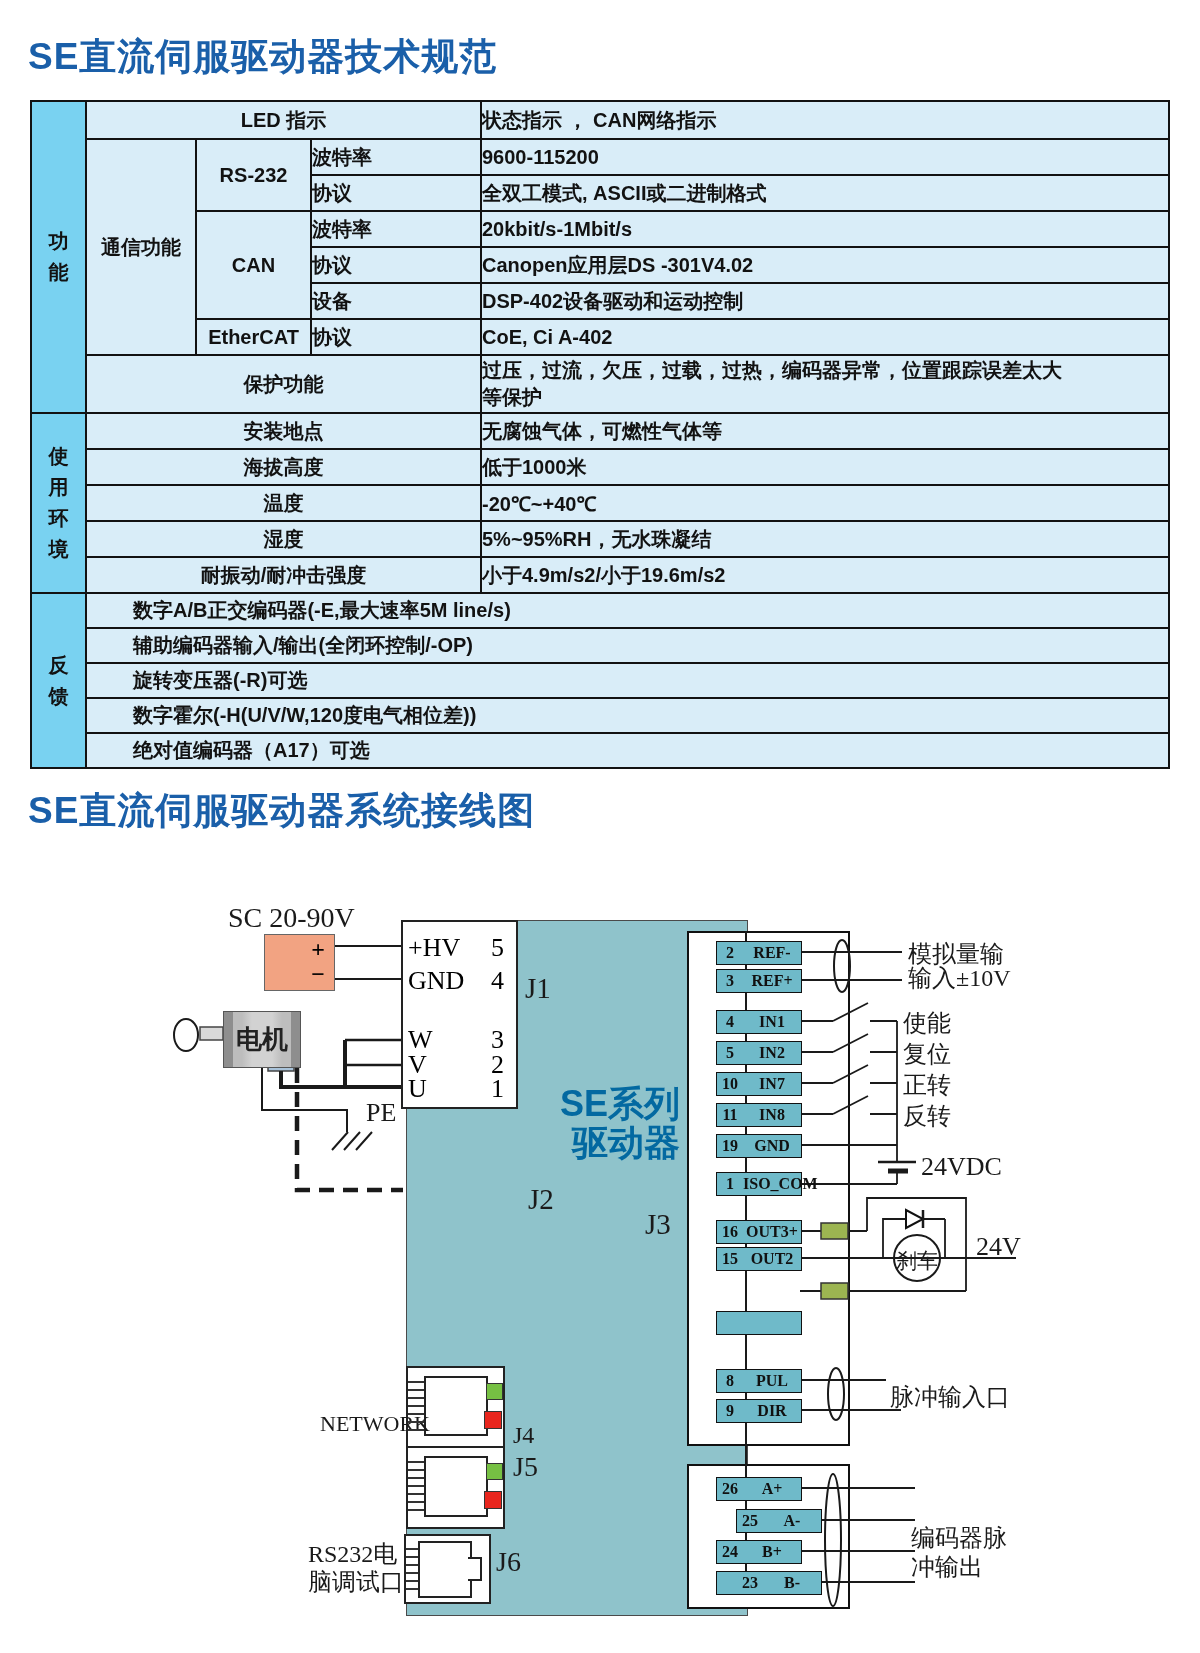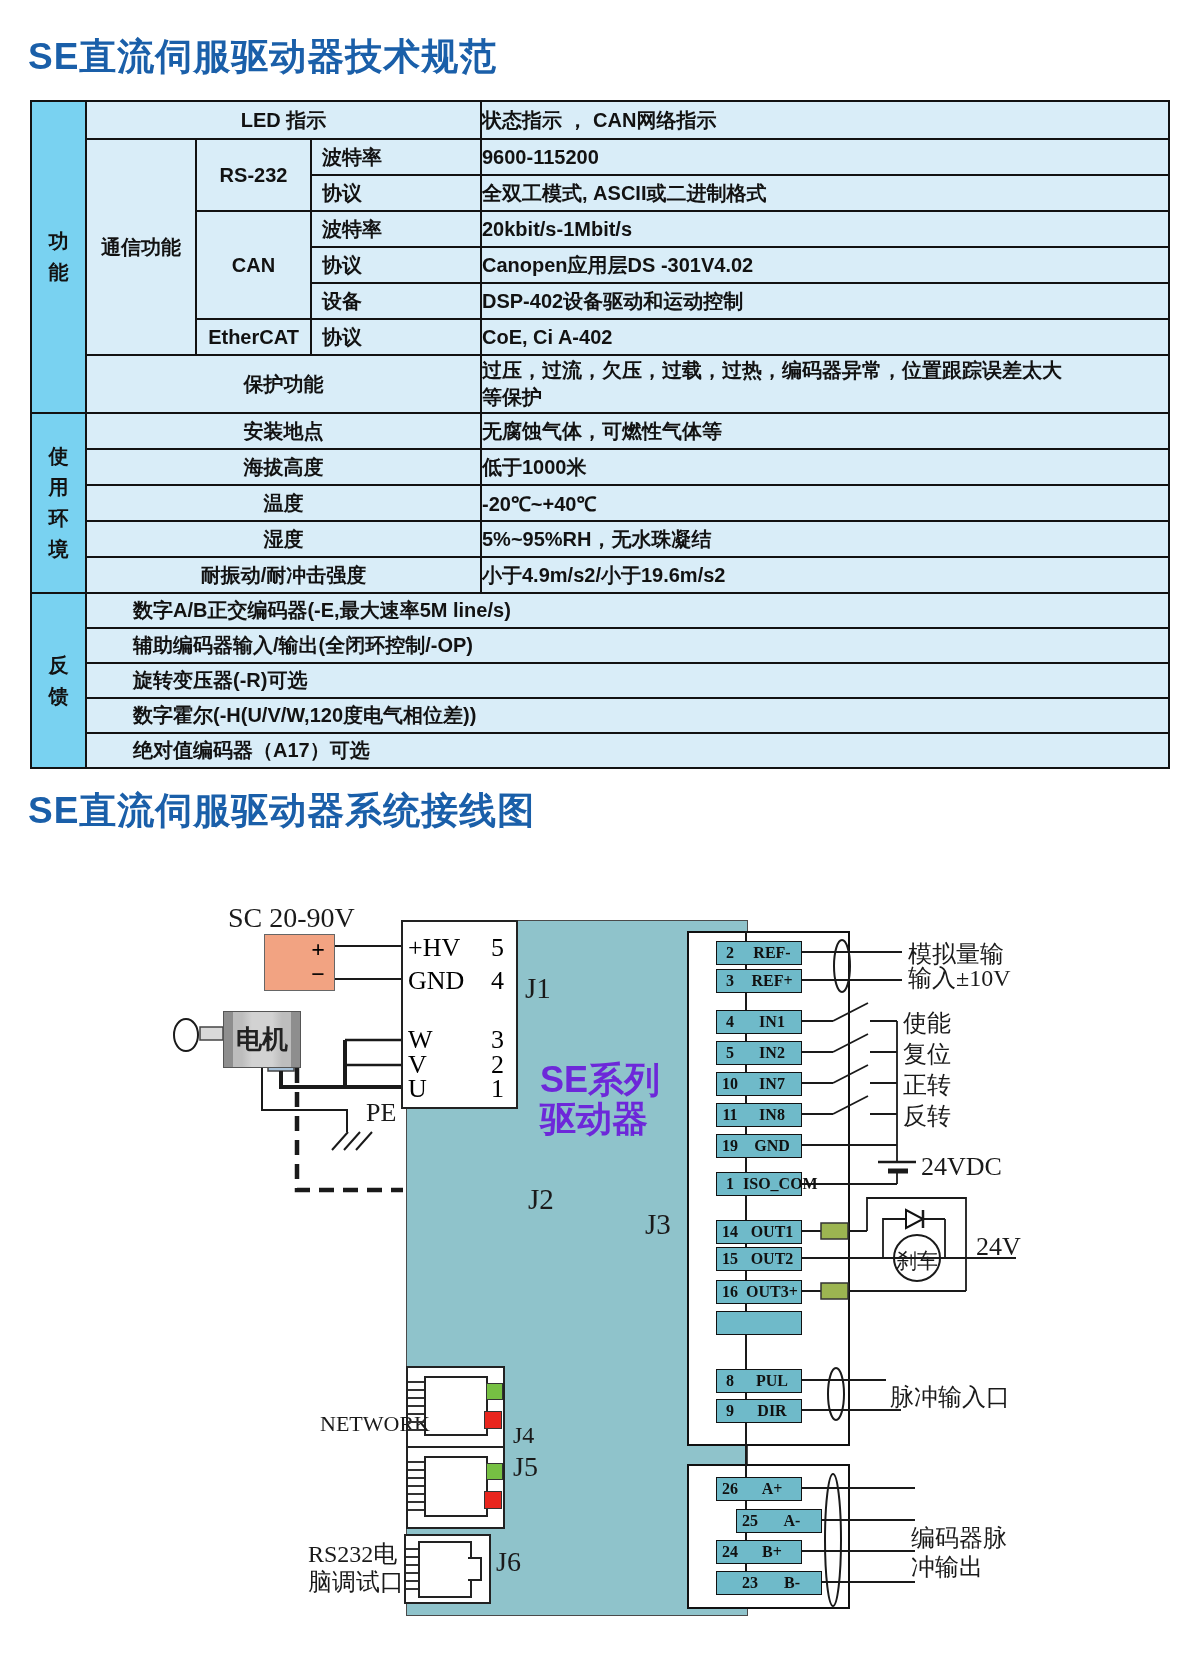--- a/index.html
+++ b/index.html
@@ -6,21 +6,21 @@
   #page{position:relative;width:1200px;height:1653px;background:#fff;overflow:hidden;
         font-family:"Liberation Sans",sans-serif;}
   .title{position:absolute;left:28px;font:800 37px "Liberation Sans",sans-serif;color:#1a5fa9;letter-spacing:1px;}
   
   #spec-wrap{position:absolute;left:30px;top:100px;z-index:5;}
   table{border-collapse:collapse;table-layout:fixed;}
   td{border:2px solid #121212;background:#d9edf8;font:700 20px "Liberation Sans",sans-serif;
      color:#121212;padding:0;overflow:hidden;}
   td.grp{background:#79d2f1;text-align:center;line-height:1.55;padding:0 15px;word-break:break-all;}
   td.lbl{text-align:center;}
-  td.key{text-align:left;padding-left:10px;}
+  td.key{text-align:left;}
   td.val{text-align:left;}
   td.fb{text-align:left;padding-left:46px;}
   tr.h38{height:38px;} tr.h37{height:36px;} tr.h58{height:58px;} tr.h35{height:35px;}
   
   .abs{position:absolute;}
   .dlabel{position:absolute;font-family:"Liberation Serif","DejaVu Serif",serif;color:#1a1a1a;
           white-space:nowrap;z-index:4;}
   #teal-box{position:absolute;left:406px;top:920px;width:340px;height:694px;background:#8fc3cb;
             border:1px solid #4a4a4a;z-index:1;}
   .wstrip{position:absolute;left:687px;width:159px;background:#fff;border:2px solid #111;z-index:2;}
@@ -29,22 +29,22 @@
         z-index:4;display:flex;align-items:center;font:600 16px "Liberation Serif",serif;color:#111;}
   .term .tn{width:26px;text-align:center;flex:none;}
   .term .tm{flex:1;text-align:center;white-space:nowrap;}
   svg#wires{position:absolute;left:0;top:0;z-index:3;pointer-events:none;}
   .led{position:absolute;z-index:5;border:1.5px solid #333;}
   .teeth{position:absolute;z-index:5;background:repeating-linear-gradient(to bottom,#333 0 2px,transparent 2px 8px);}
   #motor-body{position:absolute;left:223px;top:1011px;width:76px;height:55px;z-index:4;
       background:linear-gradient(90deg,#8e8e8e 0 9px,#bdbdbd 9px 18px,#d2d2d2 28px 48px,#bdbdbd 58px 67px,#8e8e8e 67px);
       border:1px solid #555;display:flex;align-items:center;justify-content:center;
       font:700 26px "Liberation Serif",serif;color:#222;}
-  #driver-name{position:absolute;left:540px;top:1060px;width:140px;z-index:4;text-align:left;
-      font:700 36px "Liberation Sans",sans-serif;color:#6d28d9;line-height:39px;}
+  #driver-name{position:absolute;left:540px;top:1084px;width:140px;z-index:4;text-align:right;
+      font:700 36px "Liberation Sans",sans-serif;color:#0369a1;line-height:39px;}
 </style>
 </head>
 <body>
 
 <div id="page">
 
   <div class="title" style="top:32px;">SE直流伺服驱动器技术规范</div>
 
   <div id="spec-wrap">
   <table>
@@ -265,21 +265,21 @@
       <span class="tm">ISO_COM</span>
     </div>
   <div class="term" style="top:1220px;">
       <span class="tn">14</span>
       <span class="tm">OUT1</span>
     </div>
   <div class="term" style="top:1247px;">
       <span class="tn">15</span>
       <span class="tm">OUT2</span>
     </div>
-  <div class="term" style="top:1280px;align-items:center;">
+  <div class="term" style="top:1220px;align-items:center;">
       <span class="tn">16</span>
       <span class="tm">OUT3+</span>
     </div>
   <div class="term" style="top:1311px;"></div>
   <div class="term" style="top:1369px;">
       <span class="tn">8</span>
       <span class="tm">PUL</span>
     </div>
   <div class="term" style="top:1399px;">
       <span class="tn">9</span>

